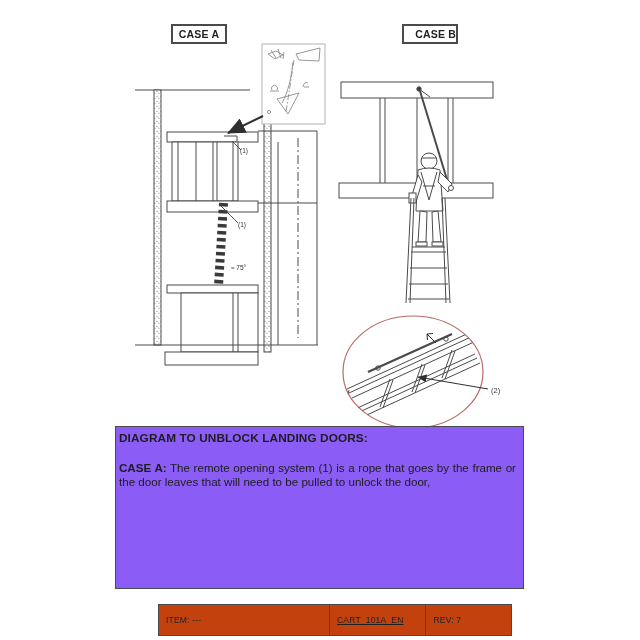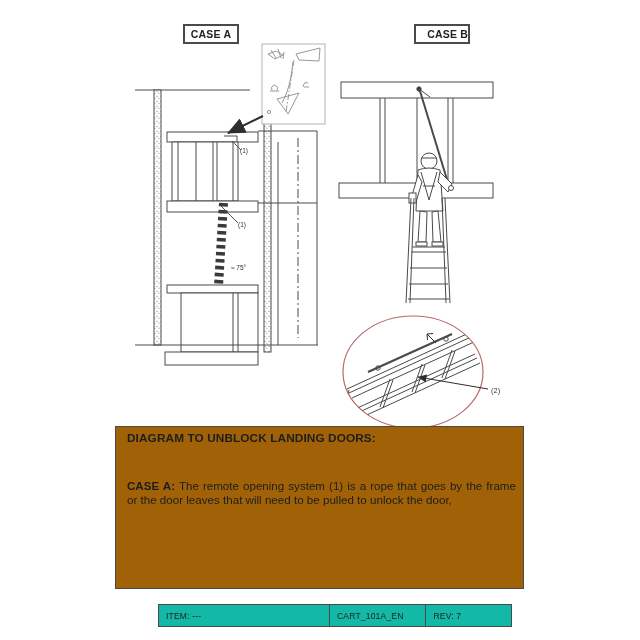--- a/index.html
+++ b/index.html
@@ -3,45 +3,45 @@
 <meta charset="utf-8">
 <style>
   html,body{margin:0;padding:0;background:#ffffff;}
   .page{
     position:relative;width:640px;height:640px;background:#ffffff;overflow:hidden;
     font-family:"Liberation Sans", sans-serif;color:#1c1c1c;
   }
   .case-label{
     position:absolute;box-sizing:border-box;border:2px solid #4a4a4a;background:#fff;
     width:56px;height:20px;display:flex;align-items:center;justify-content:center;
-    font-weight:bold;font-size:10.5px;letter-spacing:.2px;color:#222;margin-left:12px;
+    font-weight:bold;font-size:10.5px;letter-spacing:.2px;color:#222;
   }
   .case-label.a{left:171px;top:24px;}
   .case-label.b{left:402px;top:24px;justify-content:flex-end;}
   svg.art{position:absolute;left:0;top:0;}
   .info-box{
     position:absolute;left:115px;top:426px;width:409px;height:163px;box-sizing:border-box;
-    border:1px solid #4a4a4a;padding:4px 7px 4px 11px;background:#a16207;
+    border:1px solid #4a4a4a;padding:4px 7px 4px 3px;background:#8b5cf6;
     font-size:11.6px;line-height:1.26;color:#1d1d1d;
   }
   .info-box .title{font-weight:bold;font-size:11.8px;margin:0 0 1px 0;letter-spacing:.1px;}
   .info-box p{margin:0;text-align:justify;}
-  .info-box p.case{margin-top:33px;}
+  .info-box p.case{margin-top:15px;}
   .info-box b{font-weight:bold;}
   .footer-table{
-    position:absolute;left:158px;top:604px;width:354px;height:23px;box-sizing:border-box;
-    display:flex;border:1px solid #4a4a4a;background:#14b8a6;font-size:8.5px;color:#222;
+    position:absolute;left:158px;top:604px;width:354px;height:32px;box-sizing:border-box;
+    display:flex;border:1px solid #4a4a4a;background:#c2410c;font-size:8.5px;color:#222;
   }
   .footer-cell{
     box-sizing:border-box;display:flex;align-items:center;padding-left:7px;
     border-right:1px solid #4a4a4a;white-space:nowrap;letter-spacing:.2px;
   }
   .footer-cell:last-child{border-right:none;}
   .fc-item{width:172px;}
-  .fc-code{width:97px;}
+  .fc-code{width:97px;text-decoration:underline;}
   .fc-rev{width:85px;}
   text{font-family:"Liberation Sans", sans-serif;fill:#333;}
 </style>
 </head>
 <body>
 
 <div class="page">
 
   <div class="case-label a">
     <span>CASE A</span>

